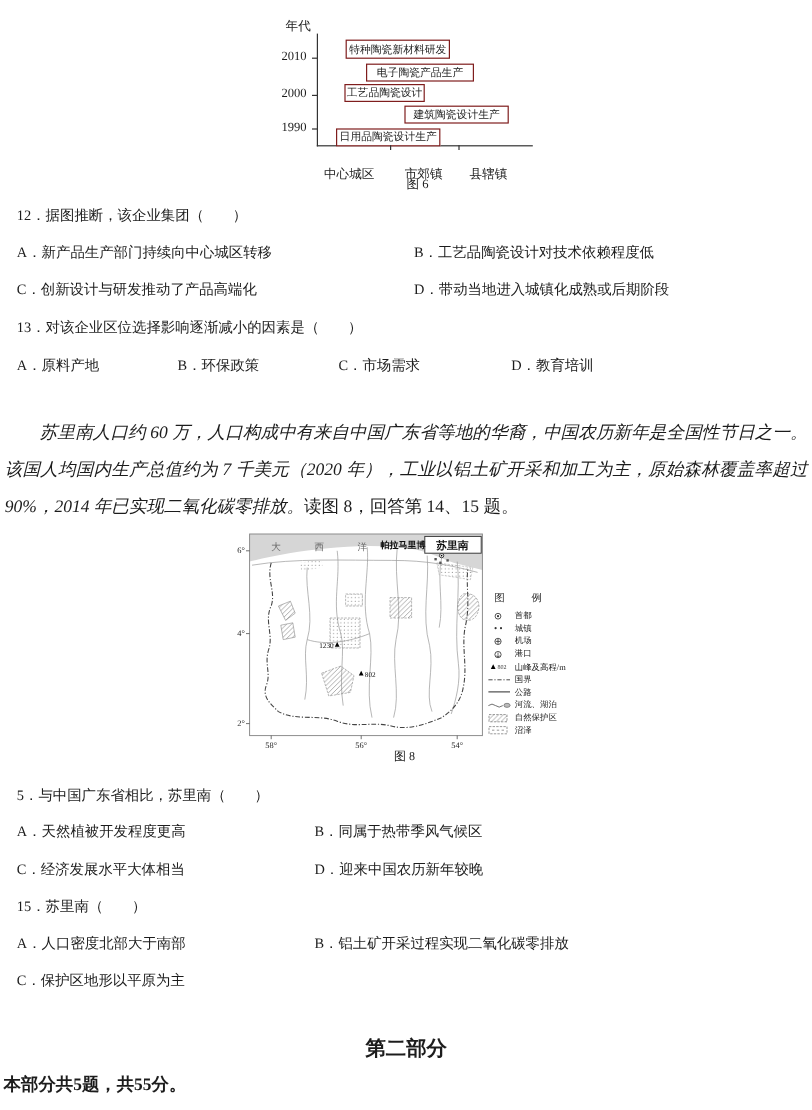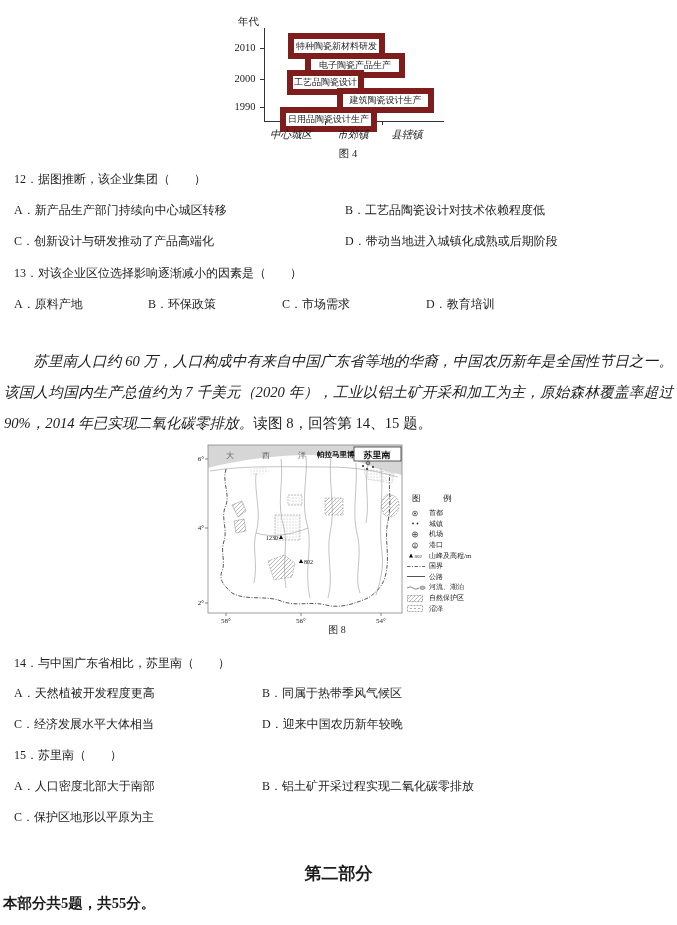--- a/index.html
+++ b/index.html
@@ -10,22 +10,22 @@
            text-align:justify;text-indent:2em;font-style:italic;}
   .passage .plain{font-style:normal;}
   
   .f7{position:absolute;left:230px;top:8px;width:235px;height:157px;font-size:10.5px;}
   .f7 .ylab{position:absolute;left:8px;top:7px;}
   .f7 .vline{position:absolute;left:34px;top:20px;width:1px;height:94px;background:#333;}
   .f7 .hline{position:absolute;left:34px;top:113px;width:180px;height:1px;background:#333;}
   .f7 .ytick{position:absolute;left:30px;width:5px;height:1px;background:#333;}
   .f7 .xtick{position:absolute;top:113px;width:1px;height:4px;background:#333;}
   .f7 .ylabel{position:absolute;left:0;width:30px;text-align:center;}
-  .f7 .xlabel{position:absolute;top:120px;text-align:center;font-style:italic;}
-  .f7box{position:absolute;border:6px solid #7f1d1d;background:#fff;font-size:9px;
+  .f7 .xlabel{position:absolute;top:130px;text-align:center;}
+  .f7box{position:absolute;border:1px solid #7f1d1d;background:#fff;font-size:9px;
          display:flex;align-items:center;justify-content:center;white-space:nowrap;}
   .f7 .cap{position:absolute;left:98px;top:139px;width:40px;text-align:center;}
   
   .f8{position:absolute;left:196px;top:443px;width:292px;height:202px;}
   .f8 svg.map{position:absolute;left:0;top:0;}
   .f8 .cap{position:absolute;left:111px;top:180px;width:60px;text-align:center;font-size:10px;}
   .legend{position:absolute;left:209px;top:50px;width:80px;}
   .lg-title{font-size:8.5px;text-align:left;letter-spacing:7px;text-indent:7px;margin-bottom:3px;color:#222;}
   .lg-row{display:flex;align-items:center;height:10.6px;}
   .lg-row svg{flex:0 0 24px;}
@@ -57,21 +57,21 @@
     <div class="f7box" style="left:75px;top:45px;width:88px;height:13px">电子陶瓷产品生产</div>
     <div class="f7box" style="left:57px;top:62px;width:65px;height:13px">工艺品陶瓷设计</div>
     <div class="f7box" style="left:107px;top:80px;width:85px;height:13px">建筑陶瓷设计生产</div>
     <div class="f7box" style="left:50px;top:99px;width:85px;height:13px">日用品陶瓷设计生产</div>
 
     <div class="xtick" style="left:95px"></div>
     <div class="xtick" style="left:152px"></div>
     <div class="xlabel" style="left:39px;width:44px">中心城区</div>
     <div class="xlabel" style="left:106px;width:34px">市郊镇</div>
     <div class="xlabel" style="left:160px;width:34px">县辖镇</div>
-    <div class="cap">图 4</div>
+    <div class="cap">图 6</div>
   </div>
 
   <div class="stem" style="left:14px;top:170px">12．据图推断，该企业集团（　　）</div>
   <div class="opt" style="left:14px;top:201px">A．新产品生产部门持续向中心城区转移</div>
   <div class="opt" style="left:345px;top:201px">B．工艺品陶瓷设计对技术依赖程度低</div>
   <div class="opt" style="left:14px;top:232px">C．创新设计与研发推动了产品高端化</div>
   <div class="opt" style="left:345px;top:232px">D．带动当地进入城镇化成熟或后期阶段</div>
 
   <div class="stem" style="left:14px;top:264px">13．对该企业区位选择影响逐渐减小的因素是（　　）</div>
   <div class="opt" style="left:14px;top:295px">A．原料产地</div>
@@ -229,21 +229,21 @@
             <rect x="2.5" y="1.5" width="15" height="6" fill="none" stroke="#555" stroke-width="0.5" stroke-dasharray="2 1"></rect>
             <path d="M5,4.5 h2 M9,4.5 h2 M13,4.5 h2" stroke="#555" stroke-width="0.5"></path>
           </svg>
         <span>沼泽</span>
       </div>
     </div>
 
     <div class="cap">图 8</div>
   </div>
 
-  <div class="stem" style="left:14px;top:654px">14．与中国广东省相比，苏里南（　　）</div>
+  <div class="stem" style="left:14px;top:654px">5．与中国广东省相比，苏里南（　　）</div>
   <div class="opt" style="left:14px;top:684px">A．天然植被开发程度更高</div>
   <div class="opt" style="left:262px;top:684px">B．同属于热带季风气候区</div>
   <div class="opt" style="left:14px;top:715px">C．经济发展水平大体相当</div>
   <div class="opt" style="left:262px;top:715px">D．迎来中国农历新年较晚</div>
 
   <div class="stem" style="left:14px;top:746px">15．苏里南（　　）</div>
   <div class="opt" style="left:14px;top:777px">A．人口密度北部大于南部</div>
   <div class="opt" style="left:262px;top:777px">B．铝土矿开采过程实现二氧化碳零排放</div>
   <div class="opt" style="left:14px;top:808px">C．保护区地形以平原为主</div>
 

